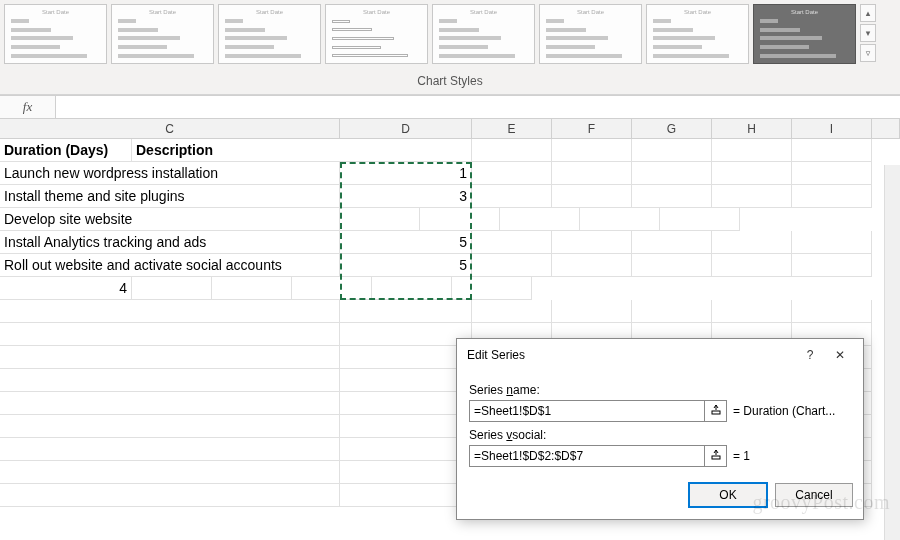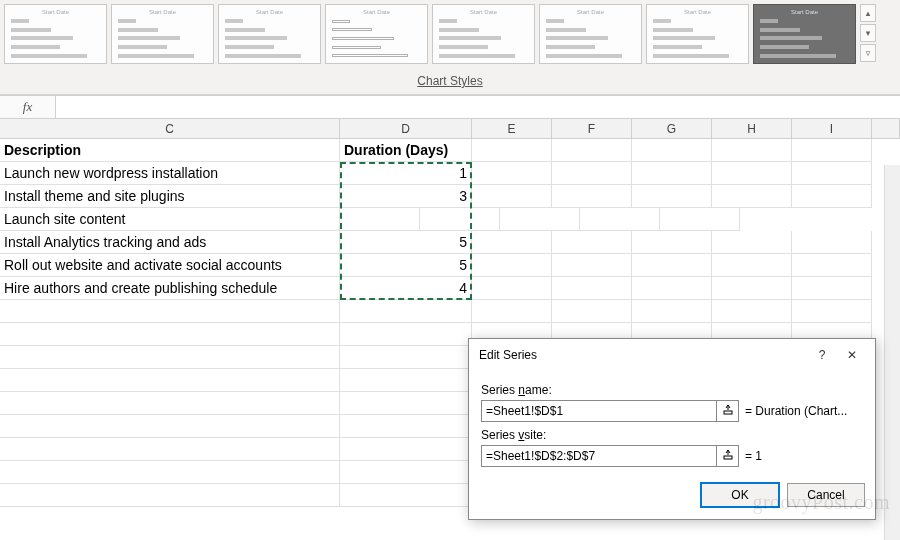--- a/index.html
+++ b/index.html
@@ -68,21 +68,20 @@
     border: 1px solid #c8c8c8;
     display: flex; align-items: center; justify-content: center;
     font-size: 9px; color: #666;
     cursor: pointer;
   }
   .chart-styles-label {
     text-align: center;
     font-size: 12px;
     color: #555;
     padding: 10px 0 6px 0;
-    text-decoration: underline;
   }
   .formula-bar {
     display: flex;
     border-top: 1px solid #d0d0d0;
     border-bottom: 1px solid #d0d0d0;
     background: #fff;
     height: 24px;
   }
   .fx {
     width: 56px;
@@ -141,21 +140,21 @@
   }
   .cell.bold { font-weight: 700; }
   .cell.right { text-align: right; }
   .marquee {
     position: absolute;
     border: 2px dashed #217346;
     pointer-events: none;
   }
   .dialog {
     position: absolute;
-    left: 468px; top: 338px;
+    left: 456px; top: 338px;
     width: 408px;
     background: #fff;
     border: 1px solid #888;
     box-shadow: 2px 2px 12px rgba(0,0,0,0.25);
     font-size: 12px;
   }
   .dialog-title {
     display: flex;
     align-items: center;
     padding: 6px 8px 6px 10px;
@@ -333,22 +332,22 @@
     <div class="colhdr col-E">E</div>
     <div class="colhdr col-F">F</div>
     <div class="colhdr col-G">G</div>
     <div class="colhdr col-H">H</div>
     <div class="colhdr col-I">I</div>
     <div class="colhdr scroll"></div>
   </div>
   <div class="grid">
 
     <div class="row">
+      <div class="cell col-D bold">Duration (Days)</div>
       <div class="cell col-C bold">Description</div>
-      <div class="cell col-D bold">Duration (Days)</div>
       <div class="cell col-E"></div>
         <div class="cell col-F"></div>
         <div class="cell col-G"></div>
         <div class="cell col-H"></div>
         <div class="cell col-I"></div>
     </div>
     <div class="row">
       <div class="cell col-C">Launch new wordpress installation</div>
       <div class="cell col-D right">1</div>
       <div class="cell col-E"></div>
@@ -360,21 +359,21 @@
     <div class="row">
       <div class="cell col-C">Install theme and site plugins</div>
       <div class="cell col-D right">3</div>
       <div class="cell col-E"></div>
         <div class="cell col-F"></div>
         <div class="cell col-G"></div>
         <div class="cell col-H"></div>
         <div class="cell col-I"></div>
     </div>
     <div class="row">
-      <div class="cell col-C">Launch site content</div>
+      <div class="cell col-C">Develop site website</div>
       <div class="cell col-E"></div>
         <div class="cell col-F"></div>
         <div class="cell col-G"></div>
         <div class="cell col-H"></div>
         <div class="cell col-I"></div>
     </div>
     <div class="row">
       <div class="cell col-C">Install Analytics tracking and ads</div>
       <div class="cell col-D right">5</div>
       <div class="cell col-E"></div>
@@ -386,21 +385,20 @@
     <div class="row">
       <div class="cell col-C">Roll out website and activate social accounts</div>
       <div class="cell col-D right">5</div>
       <div class="cell col-E"></div>
         <div class="cell col-F"></div>
         <div class="cell col-G"></div>
         <div class="cell col-H"></div>
         <div class="cell col-I"></div>
     </div>
     <div class="row">
-      <div class="cell col-C">Hire authors and create publishing schedule</div>
       <div class="cell col-D right">4</div>
       <div class="cell col-E"></div>
         <div class="cell col-F"></div>
         <div class="cell col-G"></div>
         <div class="cell col-H"></div>
         <div class="cell col-I"></div>
     </div>
 
     <div class="row">
         <div class="cell col-C"></div>
@@ -510,21 +508,21 @@
             <svg viewBox="0 0 10 10">
                 <path d="M5 0 L5 5 M3 3 L5 0 L7 3" stroke="#000" stroke-width="1" fill="none"></path>
                 <rect x="1" y="6" width="8" height="3" fill="none" stroke="#000"></rect>
               </svg>
           </span>
         </div>
       </div>
       <div class="eq-label">= Duration (Chart...</div>
     </div>
     <div class="field-label">
-      <span>Series </span><u>v</u><span>site:</span>
+      <span>Series </span><u>v</u><span>social:</span>
     </div>
     <div class="field-row">
       <div class="txtbox">
         <input value="=Sheet1!$D$2:$D$7" style="">
         <div class="range-btn">
           <span>
             <svg viewBox="0 0 10 10">
                 <path d="M5 0 L5 5 M3 3 L5 0 L7 3" stroke="#000" stroke-width="1" fill="none"></path>
                 <rect x="1" y="6" width="8" height="3" fill="none" stroke="#000"></rect>
               </svg>

